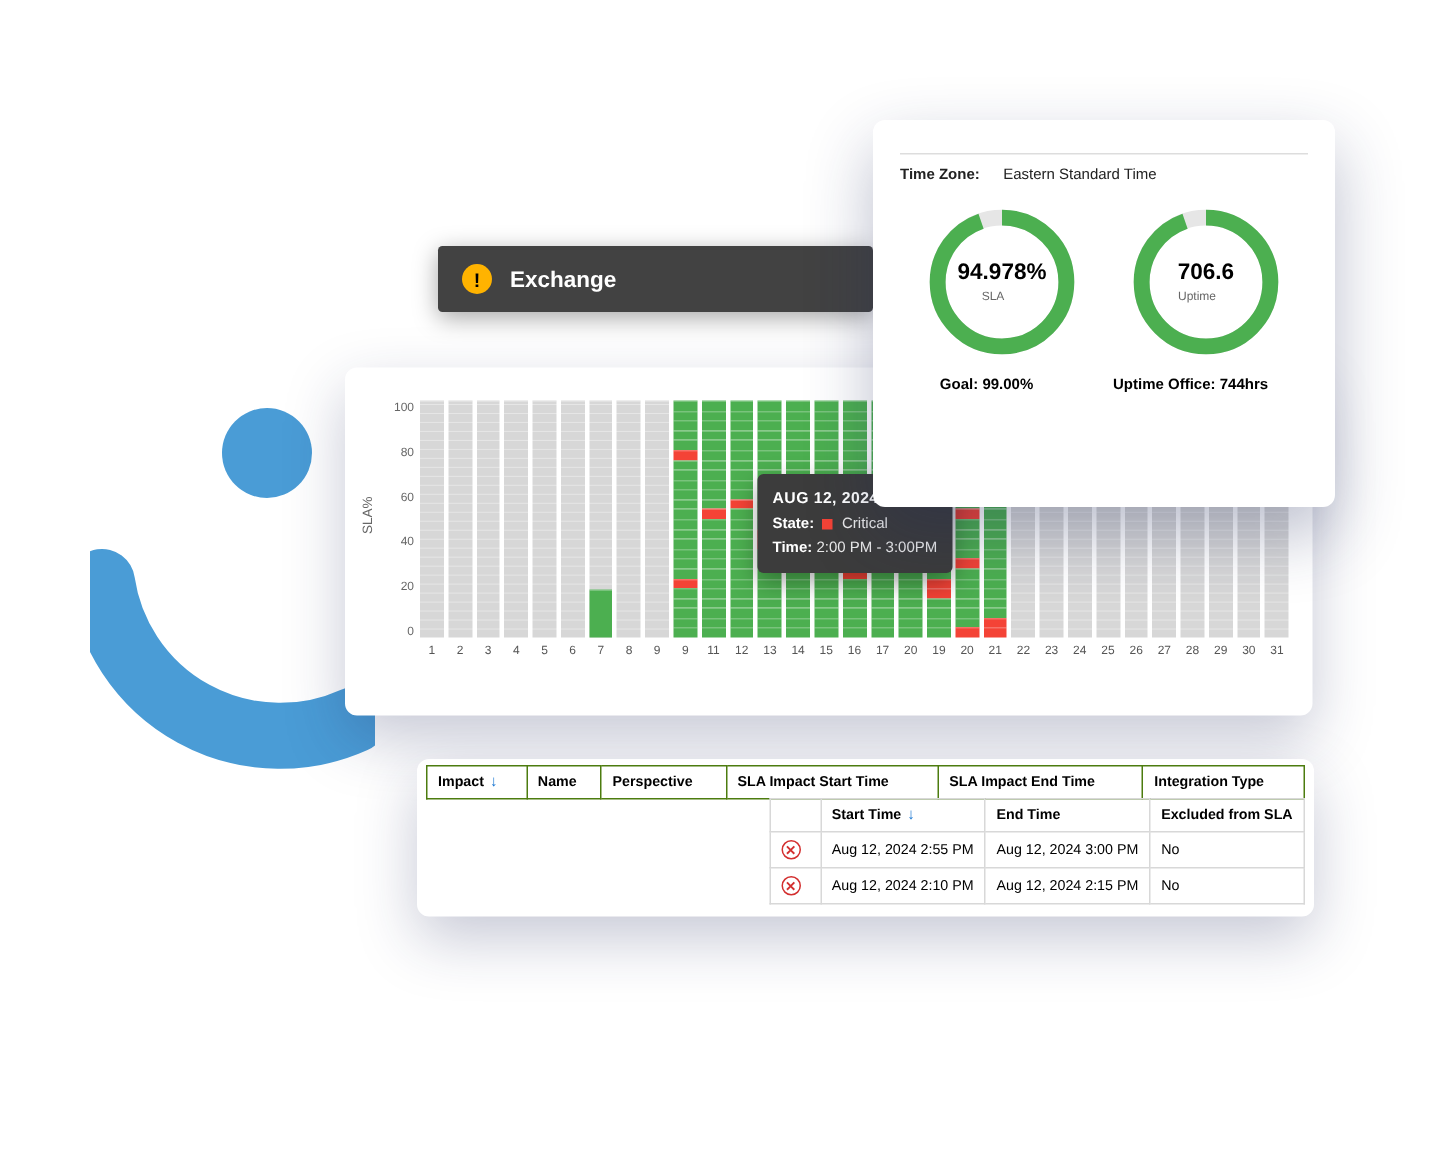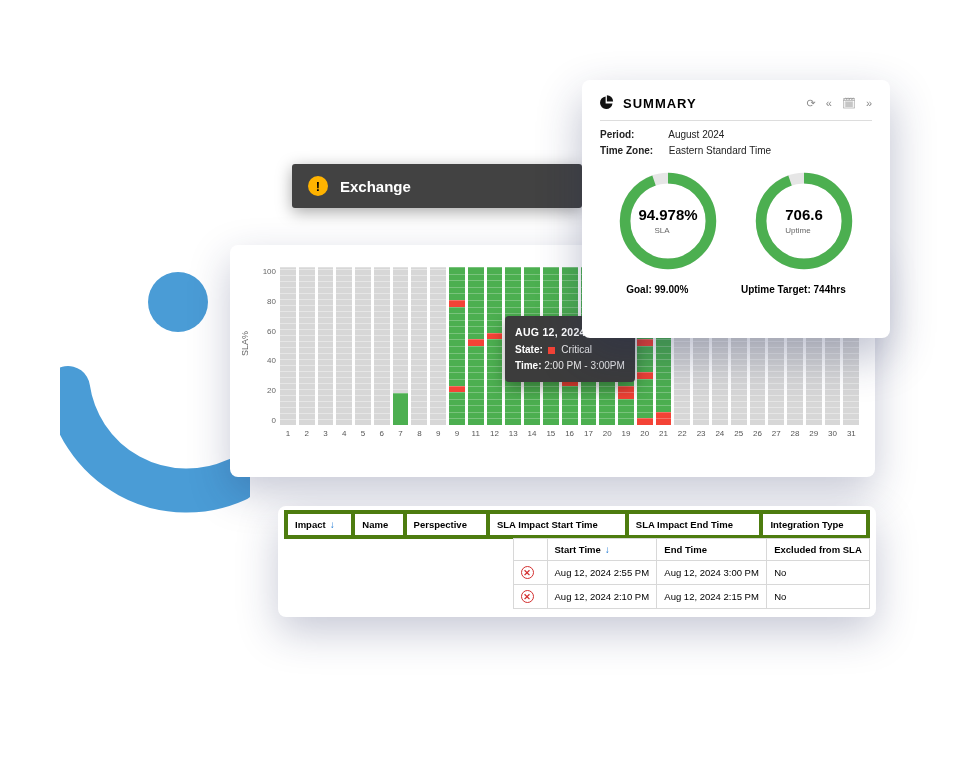--- a/index.html
+++ b/index.html
@@ -61,21 +61,21 @@
   .donut .big { position: absolute; top: 38px; left: 0; right: 0; text-align: center; font-size: 15px; font-weight: 600; }
   .donut .small { position: absolute; top: 58px; left: 0; right: 12px; text-align: center; font-size: 8px; color: #666; }
   .goal-row { display: flex; justify-content: space-around; margin-top: 10px; font-size: 10px; font-weight: 700; }
   .goal-row span b { font-weight: 700; }
 
   
   .impact-card { position: absolute; left: 278px; top: 506px; width: 598px; background: #fff;
     border-radius: 8px; box-shadow: 0 15px 40px rgba(30,40,90,.25); z-index: 4; font-size: 9.5px;
     padding: 4px 6px 8px 6px; }
   table.t1 { width: 100%; border-collapse: collapse; }
-  table.t1 th, table.t1 td { border: 4px solid #4d7c0f; padding: 5px 7px; text-align: left; vertical-align: middle; }
+  table.t1 th, table.t1 td { border: 1px solid #4d7c0f; padding: 5px 7px; text-align: left; vertical-align: middle; }
   table.t1 th { font-weight: 700; }
   .sort-arrow { color: #1976d2; font-size: 10px; margin-left: 4px; }
   .collapse-caret { float: right; font-size: 8px; color: #333; }
 
   table.t2 { width: 61%; margin-left: 39%; border-collapse: collapse; margin-top: -1px; }
   table.t2 th, table.t2 td { border: 1px solid #d8d8d8; padding: 5px 7px; text-align: left; }
   table.t2 th { font-weight: 700; }
   .row-x { display: inline-flex; width: 13px; height: 13px; border: 1.5px solid #d32f2f; border-radius: 50%;
     align-items: center; justify-content: center; color: #d32f2f; font-size: 9px; font-weight: 900; margin-right: 6px; }
 </style>
@@ -86,41 +86,22 @@
   <circle cx="118" cy="32" r="30" fill="#4a9cd6"></circle>
   <path d="M 8 118 A 120 120 0 0 0 176 210" fill="none" stroke="#4a9cd6" stroke-width="44" stroke-linecap="round"></path>
 </svg>
 
 <div class="exchange-chip">
   <span class="warn">!</span>
   <span>Exchange</span>
 </div>
 
 <div class="summary-card">
-  <div class="summary-head">
-    <div class="summary-head-left">
-      <span>
-        <svg width="15" height="15" viewBox="0 0 24 24">
-            <path fill="#111" d="M11 2v10h10A10 10 0 0 0 11 2z"></path>
-            <path fill="#111" d="M9 4a10 10 0 1 0 11 11H9V4z"></path>
-          </svg>
-      </span>
-      <span>SUMMARY</span>
-    </div>
-    <div class="summary-head-icons">
-      <span>⟳</span>
-      <span>«</span>
-      <span>🗓︎</span>
-      <span>»</span>
-    </div>
-  </div>
   <hr class="summary-divider">
   <div class="summary-meta">
-    <div><span class="ml">Period:</span>
-         <span>August 2024</span></div>
     <div><span class="ml">Time Zone:</span>
          <span>Eastern Standard Time</span></div>
   </div>
   <div class="donuts">
     <div class="donut-wrap">
       <div class="donut">
         <svg viewBox="0 0 42 42">
           <circle cx="21" cy="21" r="17" fill="none" stroke="#e6e6e6" stroke-width="4.2"></circle>
           <circle cx="21" cy="21" r="17" fill="none" stroke="#4caf50" stroke-width="4.2" stroke-dasharray="101 107" stroke-dashoffset="0" transform="rotate(-90 21 21)"></circle>
         </svg>
@@ -134,21 +115,21 @@
           <circle cx="21" cy="21" r="17" fill="none" stroke="#e6e6e6" stroke-width="4.2"></circle>
           <circle cx="21" cy="21" r="17" fill="none" stroke="#4caf50" stroke-width="4.2" stroke-dasharray="101 107" stroke-dashoffset="0" transform="rotate(-90 21 21)"></circle>
         </svg>
         <div class="big">706.6</div>
         <div class="small">Uptime</div>
       </div>
     </div>
   </div>
   <div class="goal-row">
     <span><b>Goal:</b> <span>99.00%</span></span>
-    <span><b>Uptime Target:</b> <span>744hrs</span></span>
+    <span><b>Uptime Office:</b> <span>744hrs</span></span>
   </div>
 </div>
 
 <div class="timeline-card">
   <div class="timeline-body">
     <span class="yaxis-label">SLA%</span>
     <div class="yticks" id="yticks">
         <span>100</span>
         <span>80</span>
         <span>60</span>

